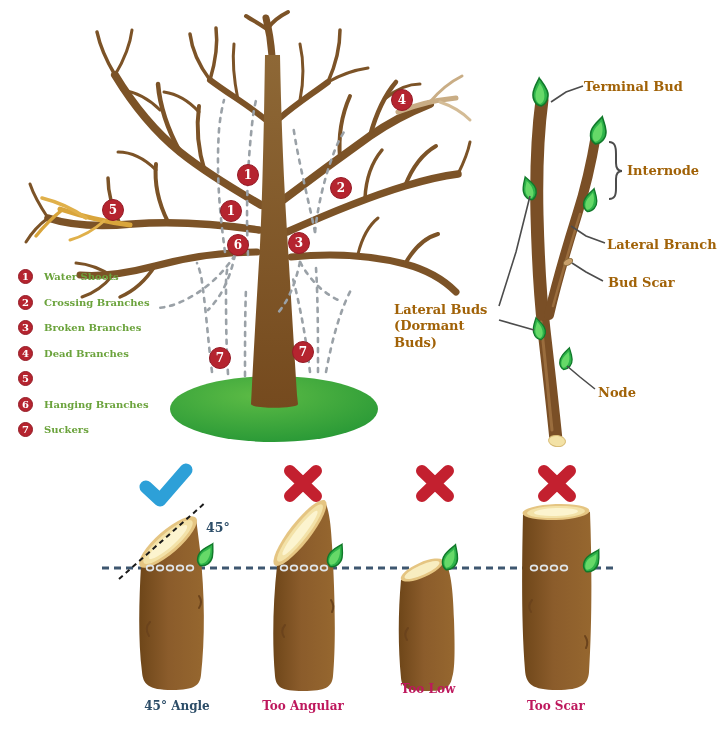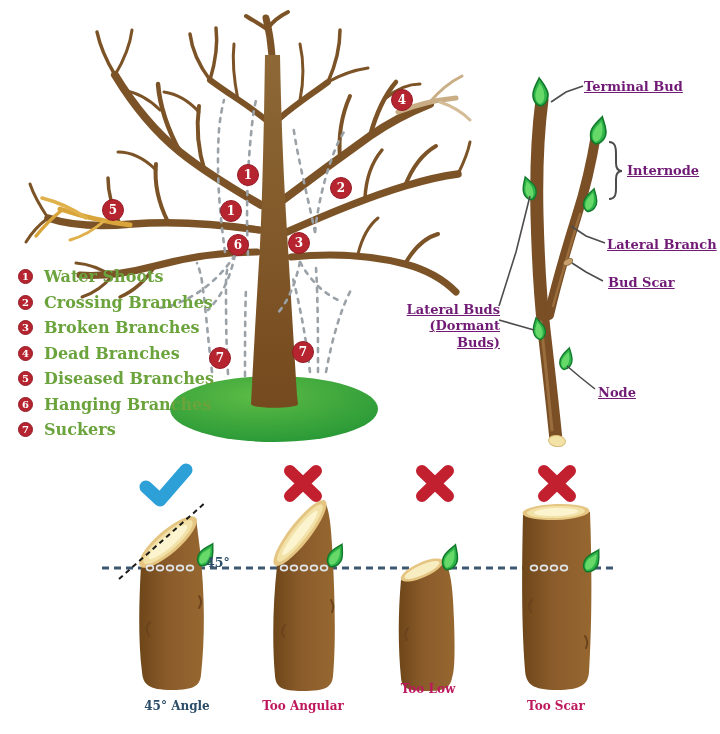--- a/index.html
+++ b/index.html
@@ -9,26 +9,26 @@
   }
   svg{position:absolute;left:0;top:0;}
   .txt{position:absolute;font-weight:bold;white-space:nowrap;}
   .legend{position:absolute;left:18px;top:264px;}
   .legend-row{display:flex;align-items:center;height:25.5px;}
   .legend-badge{
     width:15px;height:15px;border-radius:50%;background:#b5242f;border:1px solid #951c27;
     color:#ffffff;font-size:10px;font-weight:bold;display:flex;align-items:center;justify-content:center;
     flex:0 0 auto;box-sizing:border-box;
   }
-  .legend-label{margin-left:11px;font-size:16px;font-weight:bold;color:#6ba33c;}
-  .green-label{color:#701a75;font-size:13px;text-decoration:underline;}
+  .legend-label{margin-left:11px;font-size:10px;font-weight:bold;color:#6ba33c;}
+  .green-label{color:#a16207;font-size:13px;}
   .navy{color:#2c4d68;}
   .maroon{color:#be185d;}
   .cut-label{font-size:12px;width:110px;text-align:center;}
-  .lateral-buds{white-space:normal;text-align:right;line-height:1.25;width:106px;}
+  .lateral-buds{white-space:normal;text-align:left;line-height:1.25;width:106px;}
 </style>
 </head>
 <body>
 
 <div id="canvas">
 
 <svg width="720" height="734" viewBox="0 0 720 734">
   <defs>
     <linearGradient id="trunkGrad" x1="0" y1="0" x2="0" y2="1">
       <stop offset="0" stop-color="#8e6836"></stop>
@@ -292,21 +292,20 @@
   <div class="legend-row">
     <span class="legend-badge">3</span>
     <span class="legend-label">Broken Branches</span>
   </div>
   <div class="legend-row">
     <span class="legend-badge">4</span>
     <span class="legend-label">Dead Branches</span>
   </div>
   <div class="legend-row">
     <span class="legend-badge">5</span>
-    <span class="legend-label">Diseased Branches</span>
   </div>
   <div class="legend-row">
     <span class="legend-badge">6</span>
     <span class="legend-label">Hanging Branches</span>
   </div>
   <div class="legend-row">
     <span class="legend-badge">7</span>
     <span class="legend-label">Suckers</span>
   </div>
 </div>
@@ -314,20 +313,20 @@
 <div class="txt green-label" style="left:584px;top:79px;">Terminal Bud</div>
 <div class="txt green-label" style="left:627px;top:163px;">Internode</div>
 <div class="txt green-label" style="left:607px;top:237px;text-align:center;">Lateral Branch</div>
 <div class="txt green-label" style="left:608px;top:275px;">Bud Scar</div>
 <div class="txt green-label lateral-buds" style="left:394px;top:302px;">
   <span>Lateral Buds</span><br>
   <span>(Dormant Buds)</span>
 </div>
 <div class="txt green-label" style="left:598px;top:385px;">Node</div>
 
-<div class="txt navy" style="left:206px;top:520px;font-size:12.5px;margin-top:35px;">45°</div>
+<div class="txt navy" style="left:206px;top:520px;font-size:12.5px;">45°</div>
 
 <div class="txt cut-label navy" style="left:122px;top:699px;">45° Angle</div>
 <div class="txt cut-label maroon" style="left:248px;top:699px;">Too Angular</div>
 <div class="txt cut-label maroon" style="left:373px;top:682px;">Too Low</div>
 <div class="txt cut-label maroon" style="left:501px;top:699px;">Too Scar</div>
 
 </div>
 
 </body></html>

